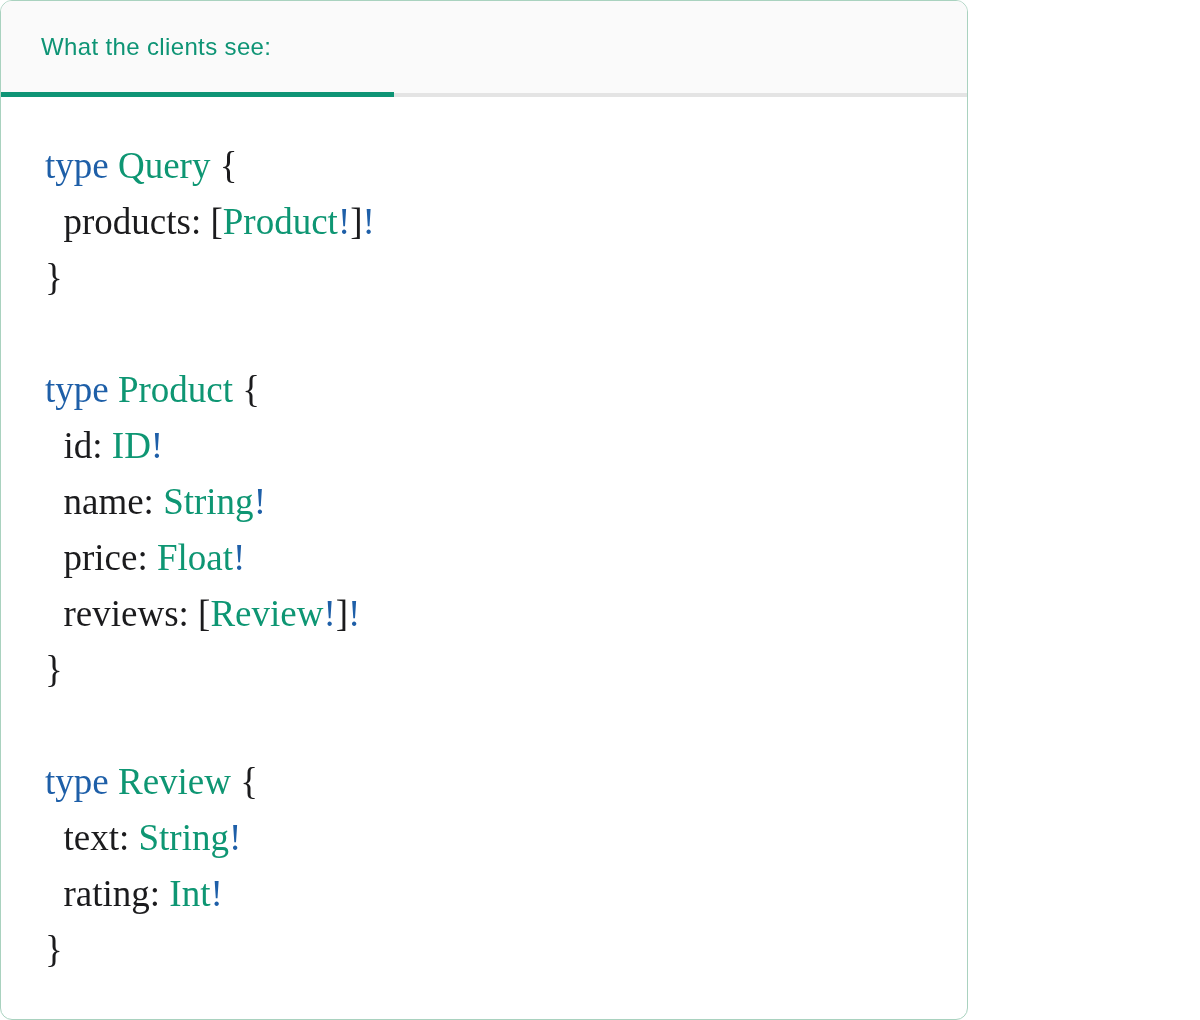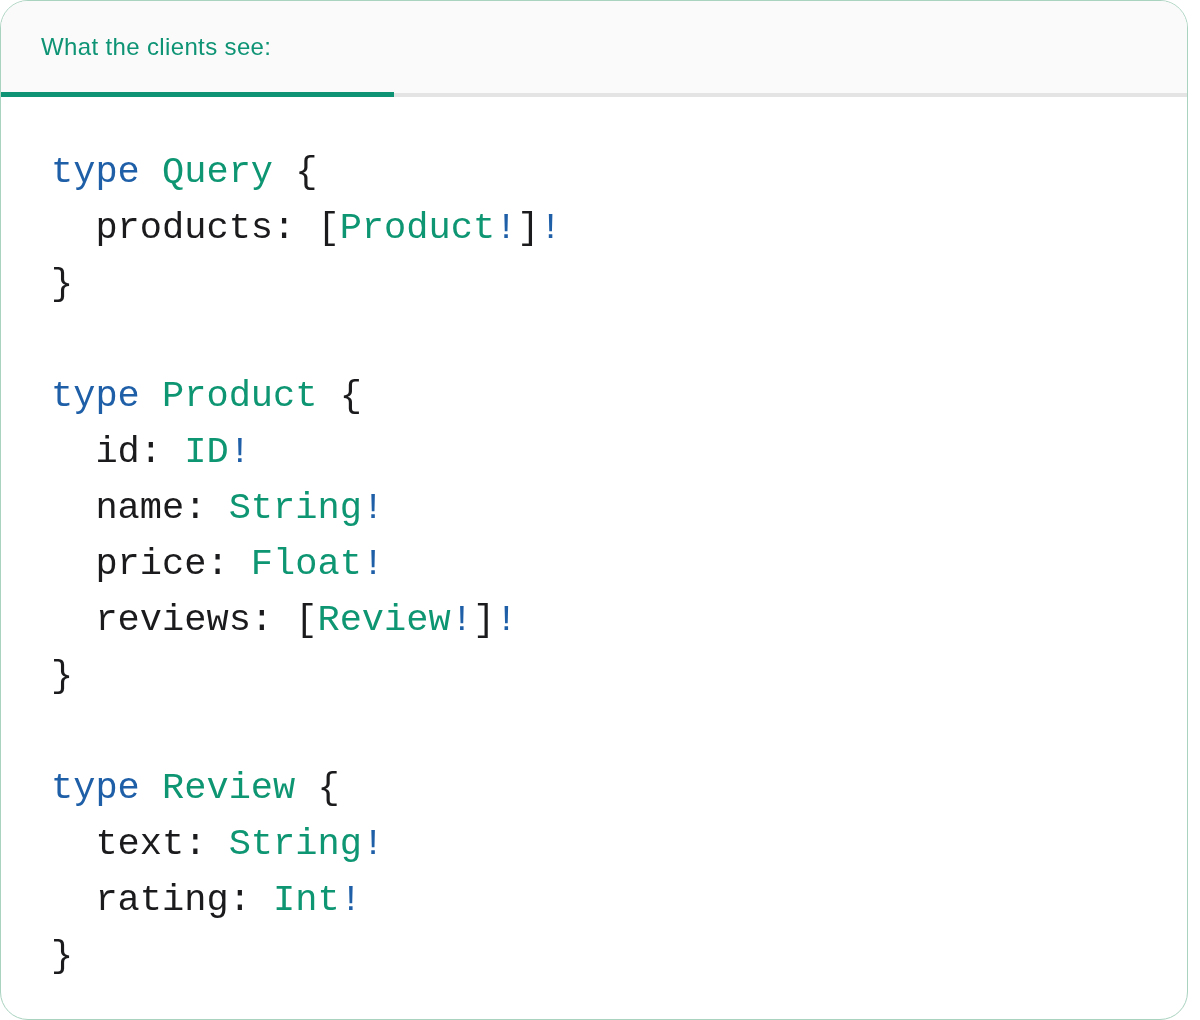--- a/index.html
+++ b/index.html
@@ -17,25 +17,25 @@
     margin: 0;
     padding: 0;
     width: 1200px;
     height: 1020px;
     background: #FFFFFF;
     font-family: "Liberation Sans", sans-serif;
   }
   .panel {
     position: absolute;
     inset: 0;
-    width: 1188px;
+    width: 968px;
     height: 1020px;
     background: var(--panel-bg);
     border: 1px solid var(--panel-border);
-    border-radius: 28px;
+    border-radius: 12px;
     overflow: hidden;
   }
   .tab-bar {
     position: relative;
     height: 96px;
     background: var(--tab-bar-bg);
     border-bottom: 4px solid var(--divider);
   }
   .tab {
     position: relative;
@@ -54,23 +54,23 @@
   }
   .tab-indicator {
     position: absolute;
     left: 0;
     bottom: -4px;
     width: 100%;
     height: 5px;
     background: var(--tab-accent);
   }
   .code {
-    margin: 10px;
+    margin: 4px;
     padding: 37px 40px 0 40px;
-    font-family: Liberation Mono, monospace;
+    font-family: Liberation Serif, serif;
     font-size: 37px;
     line-height: 56px;
     font-weight: 500;
     color: var(--code-text);
   }
   .code-line { white-space: pre; }
   .tok-kw { color: var(--keyword); }
   .tok-ty { color: var(--type-name); }
   .tok-pl { color: var(--code-text); }
 </style>

